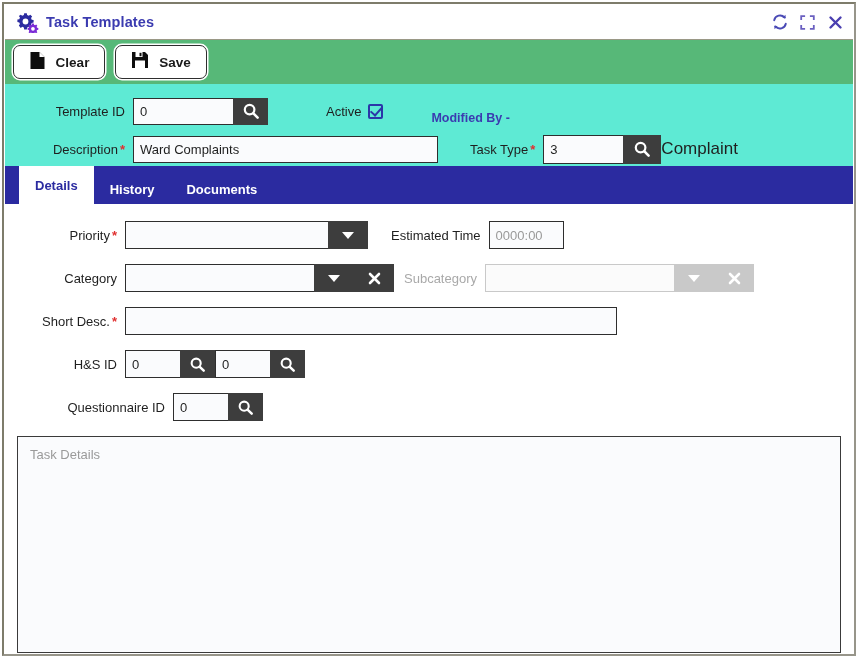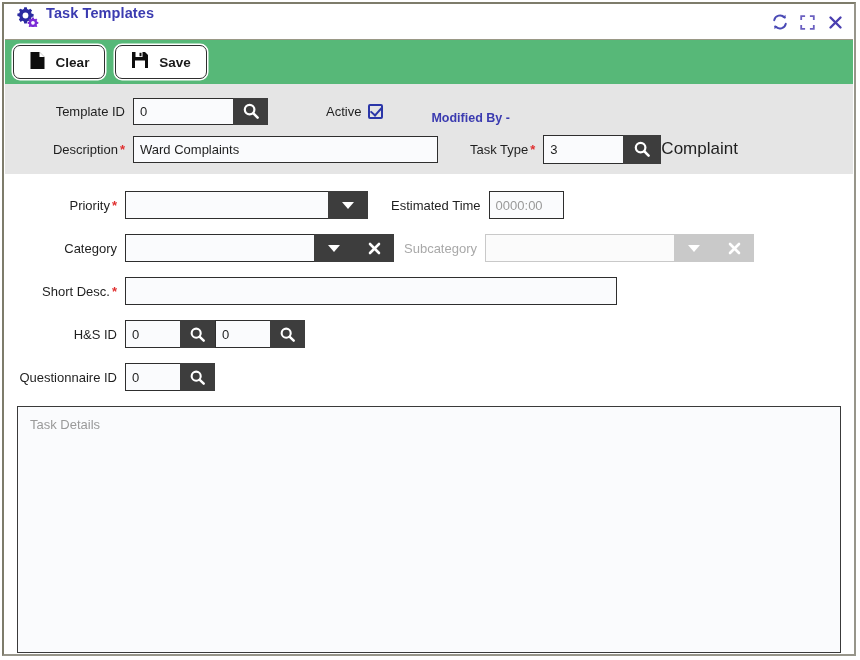--- a/index.html
+++ b/index.html
@@ -29,20 +29,21 @@
     border: 1px solid #ffffff;
     display: flex;
     flex-direction: column;
   }
 
   
   .titlebar {
     height: 34px;
     background: #ffffff;
     display: flex;
+    align-items: center;
     padding: 0 8px 0 10px;
     flex: 0 0 auto;
     position: relative;
   }
   .gear-wrap {
     width: 24px; height: 22px;
     position: relative;
     margin-right: 7px;
     flex: 0 0 auto;
   }
@@ -121,22 +122,22 @@
     left: 3px; top: -2px;
     width: 5px; height: 10px;
     border: solid #2b36a8;
     border-width: 0 2.6px 2.6px 0;
     transform: rotate(42deg);
   }
 
   
   .hdr-form {
     flex: 0 0 auto;
-    padding: 10px 0 8px 0;
-    background: #e5e5e5;
+    padding: 10px 0 0 0;
+    background: #5eead4;
   }
   .frow {
     display: flex;
     align-items: center;
     height: 34px;
   }
   .lbl-r {
     font-size: 13px;
     color: #1f1f1f;
     text-align: right;
@@ -382,20 +383,25 @@
             <circle cx="7.6" cy="7.6" r="4.8" fill="none" stroke="#ffffff" stroke-width="2.2"></circle>
             <path d="M11.4 11.4l4.2 4.2" stroke="#ffffff" stroke-width="2.6" stroke-linecap="round"></path>
           </svg>
         </span>
       </div>
       <span class="aftertext">Complaint</span>
     </div>
 
   </div>
 
+  <div class="tabstrip">
+    <div class="tab active">Details</div>
+    <div class="tab">History</div>
+    <div class="tab">Documents</div>
+  </div>
 
   <div class="panel">
 
     <div class="frow">
       <span class="lbl-r" style="width:120px;">
         <span>Priority</span><span class="req">*</span>
       </span>
       <div class="ddl" style="width:243px;">
         <input class="field" style="font-size: 13px; padding: 0px 6px; outline: none;" value="">
         <span class="arrow">
@@ -461,21 +467,21 @@
         <input class="tinput" style="width: 55px; height: 28px;" value="0">
         <span class="srch" style="height:28px; width:35px;">
           <svg width="17" height="17" viewBox="0 0 18 18">
             <circle cx="7.6" cy="7.6" r="4.8" fill="none" stroke="#ffffff" stroke-width="2.2"></circle>
             <path d="M11.4 11.4l4.2 4.2" stroke="#ffffff" stroke-width="2.6" stroke-linecap="round"></path>
           </svg>
         </span>
       </div>
     </div>
 
-    <div class="frow" style="margin-top:9px;">
+    <div class="frow" style="margin-top:9px;padding-left:48px;">
       <span class="lbl-r" style="width:120px;">Questionnaire ID</span>
       <div class="combo-wrap">
         <input class="tinput" style="width: 55px; height: 28px;" value="0">
         <span class="srch" style="height:28px; width:35px;">
           <svg width="17" height="17" viewBox="0 0 18 18">
             <circle cx="7.6" cy="7.6" r="4.8" fill="none" stroke="#ffffff" stroke-width="2.2"></circle>
             <path d="M11.4 11.4l4.2 4.2" stroke="#ffffff" stroke-width="2.6" stroke-linecap="round"></path>
           </svg>
         </span>
       </div>

